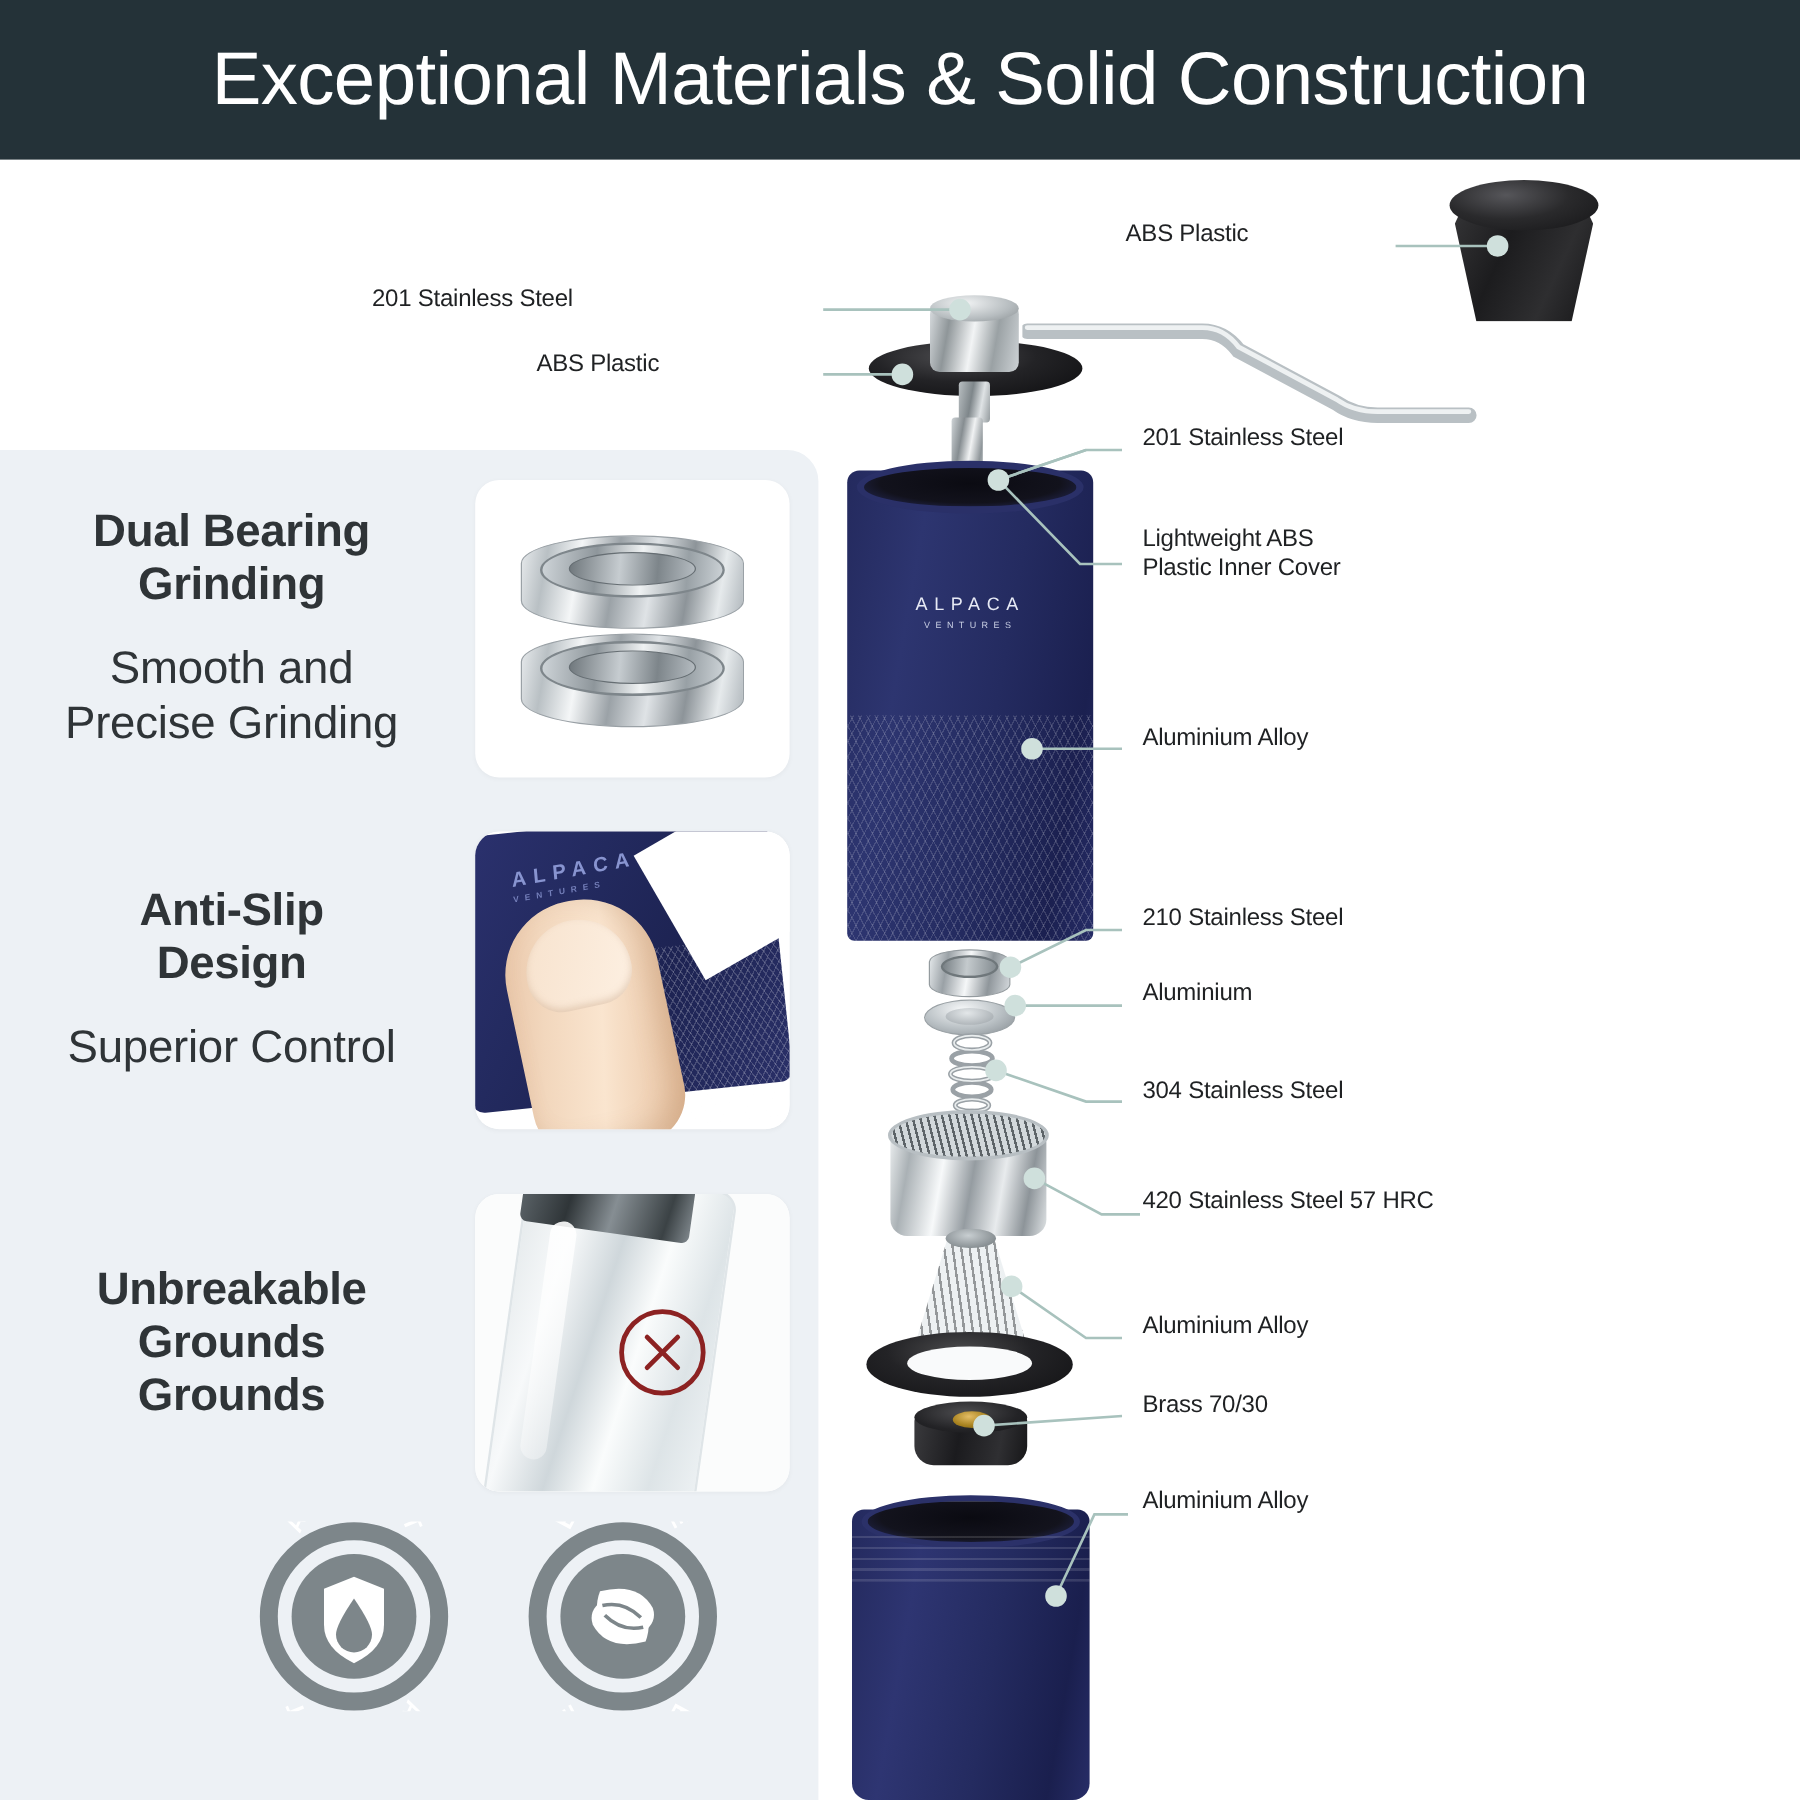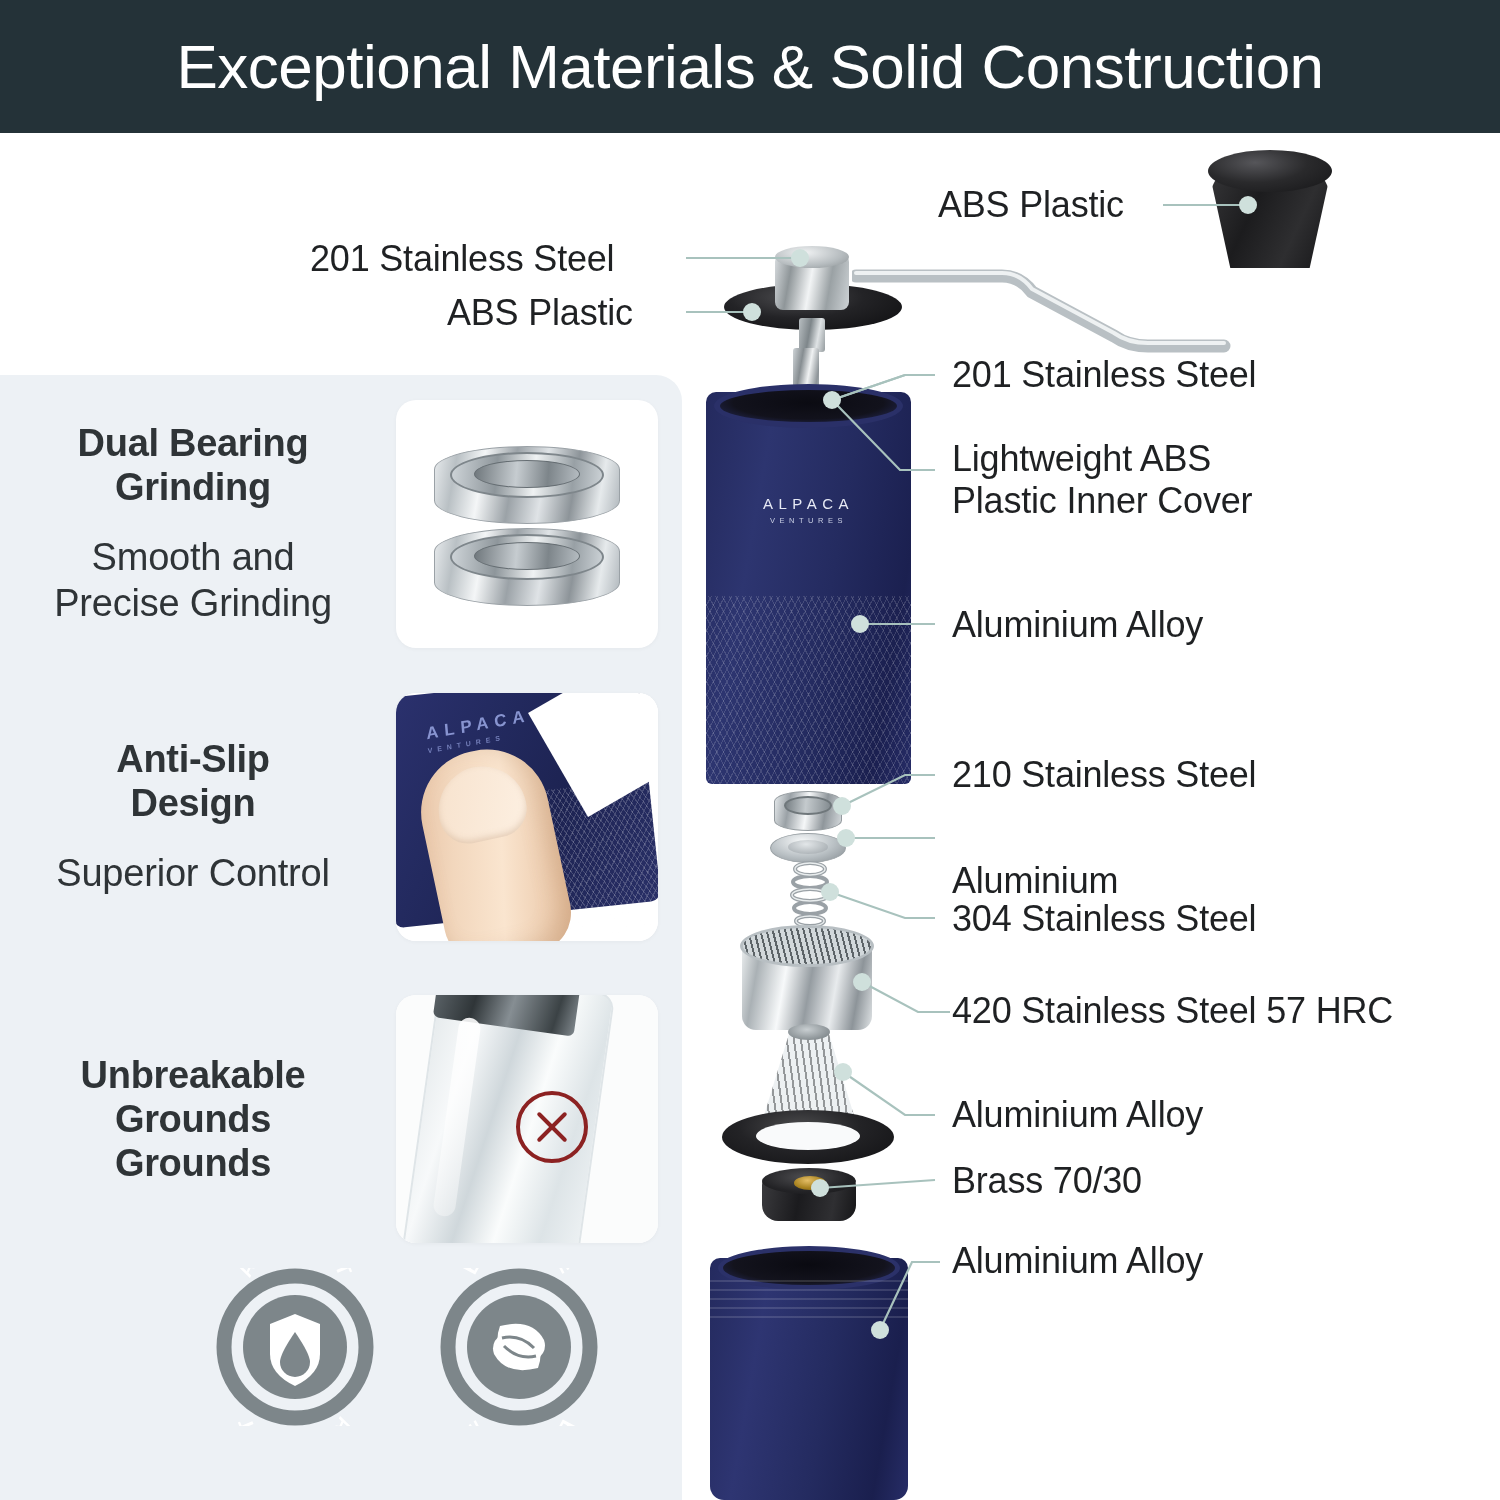--- a/index.html
+++ b/index.html
@@ -303,21 +303,21 @@
     border:5px solid #2b3169;
   }
   .chamber-threads {
     position:absolute; left:710px; top:1276px; width:198px; height:42px;
     background-image: repeating-linear-gradient(0deg,
       rgba(255,255,255,.13) 0 2px, transparent 2px 9px);
   }
 
   
   .callout {
-    position:absolute; font-size:36px; color:#1f2123; line-height:1.18;
+    position:absolute; font-size:20px; color:#1f2123; line-height:1.18;
     letter-spacing:-0.2px; white-space:nowrap;
   }
   .callout.two-line { white-space:normal; width:360px; }
   .lines { position:absolute; left:0; top:0; width:1500px; height:1500px; pointer-events:none; }
 </style>
 </head>
 <body>
 
 <div class="header">
   <div class="header-title">Exceptional Materials &amp; Solid Construction</div>
@@ -420,21 +420,21 @@
 <div class="callout" style="left:447px; top:292px;">ABS Plastic</div>
 
 <div class="callout" style="left:938px; top:184px;">ABS Plastic</div>
 <div class="callout" style="left:952px; top:354px;">201 Stainless Steel</div>
 <div class="callout two-line" style="left:952px; top:438px;">
   <span>Lightweight ABS</span><br>
   <span>Plastic Inner Cover</span>
 </div>
 <div class="callout" style="left:952px; top:604px;">Aluminium Alloy</div>
 <div class="callout" style="left:952px; top:754px;">210 Stainless Steel</div>
-<div class="callout" style="left:952px; top:860px;">Aluminium</div>
+<div class="callout" style="left:952px; top:816px;">Aluminium</div>
 <div class="callout" style="left:952px; top:898px;">304 Stainless Steel</div>
 <div class="callout" style="left:952px; top:990px;">420 Stainless Steel 57 HRC</div>
 <div class="callout" style="left:952px; top:1094px;">Aluminium Alloy</div>
 <div class="callout" style="left:952px; top:1160px;">Brass 70/30</div>
 <div class="callout" style="left:952px; top:1240px;">Aluminium Alloy</div>
 
 <div class="feature-panel">
 
   <div class="feature-row" style="top:25px;">
     <div class="feature-text">

